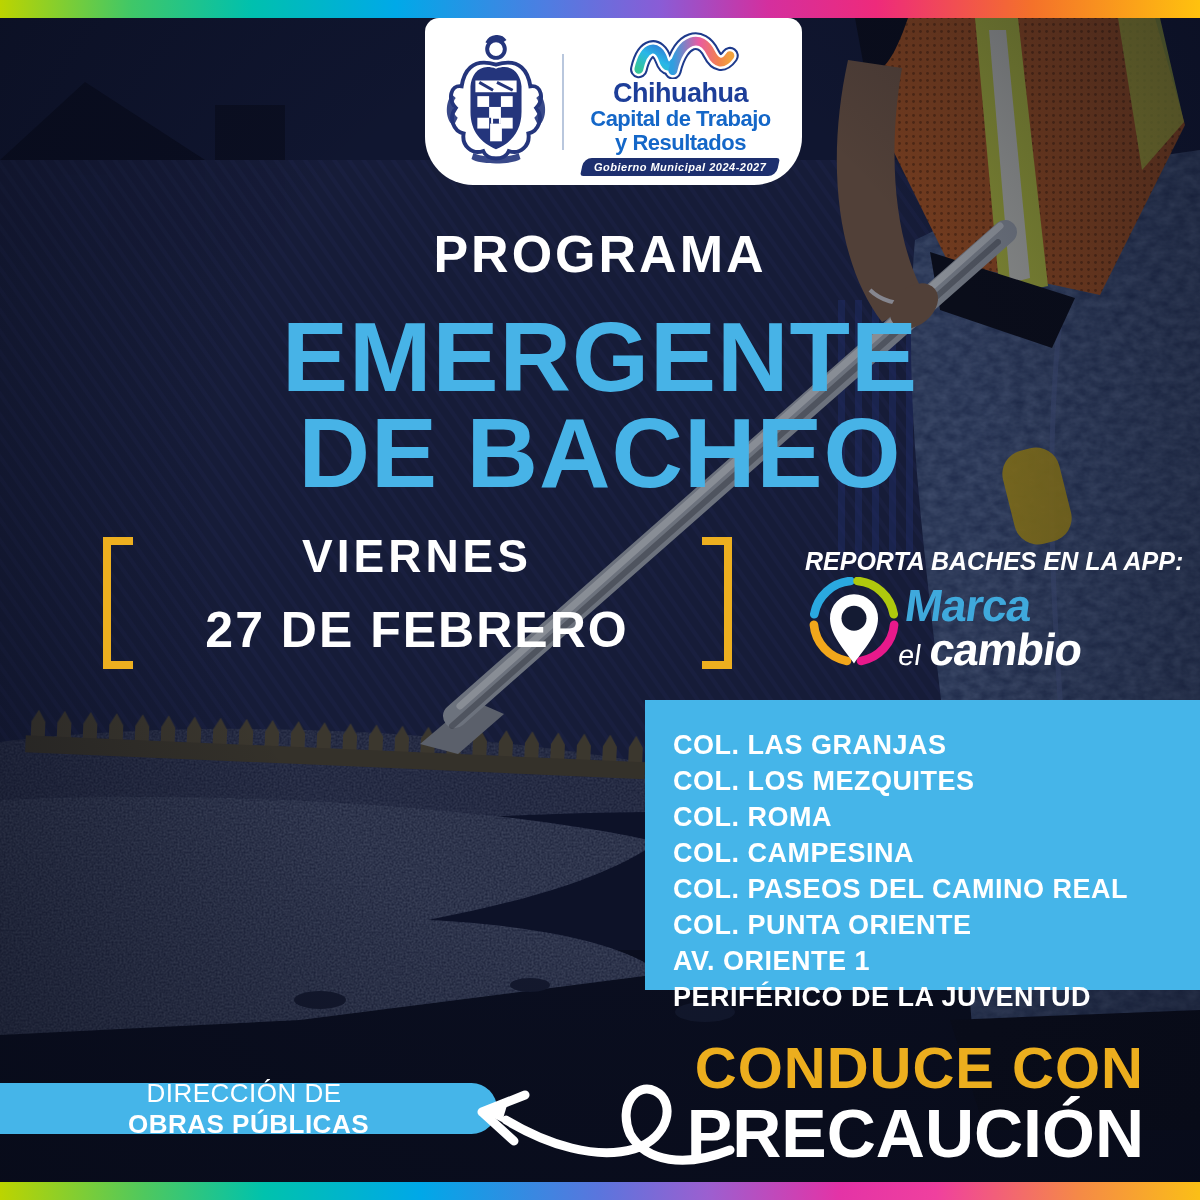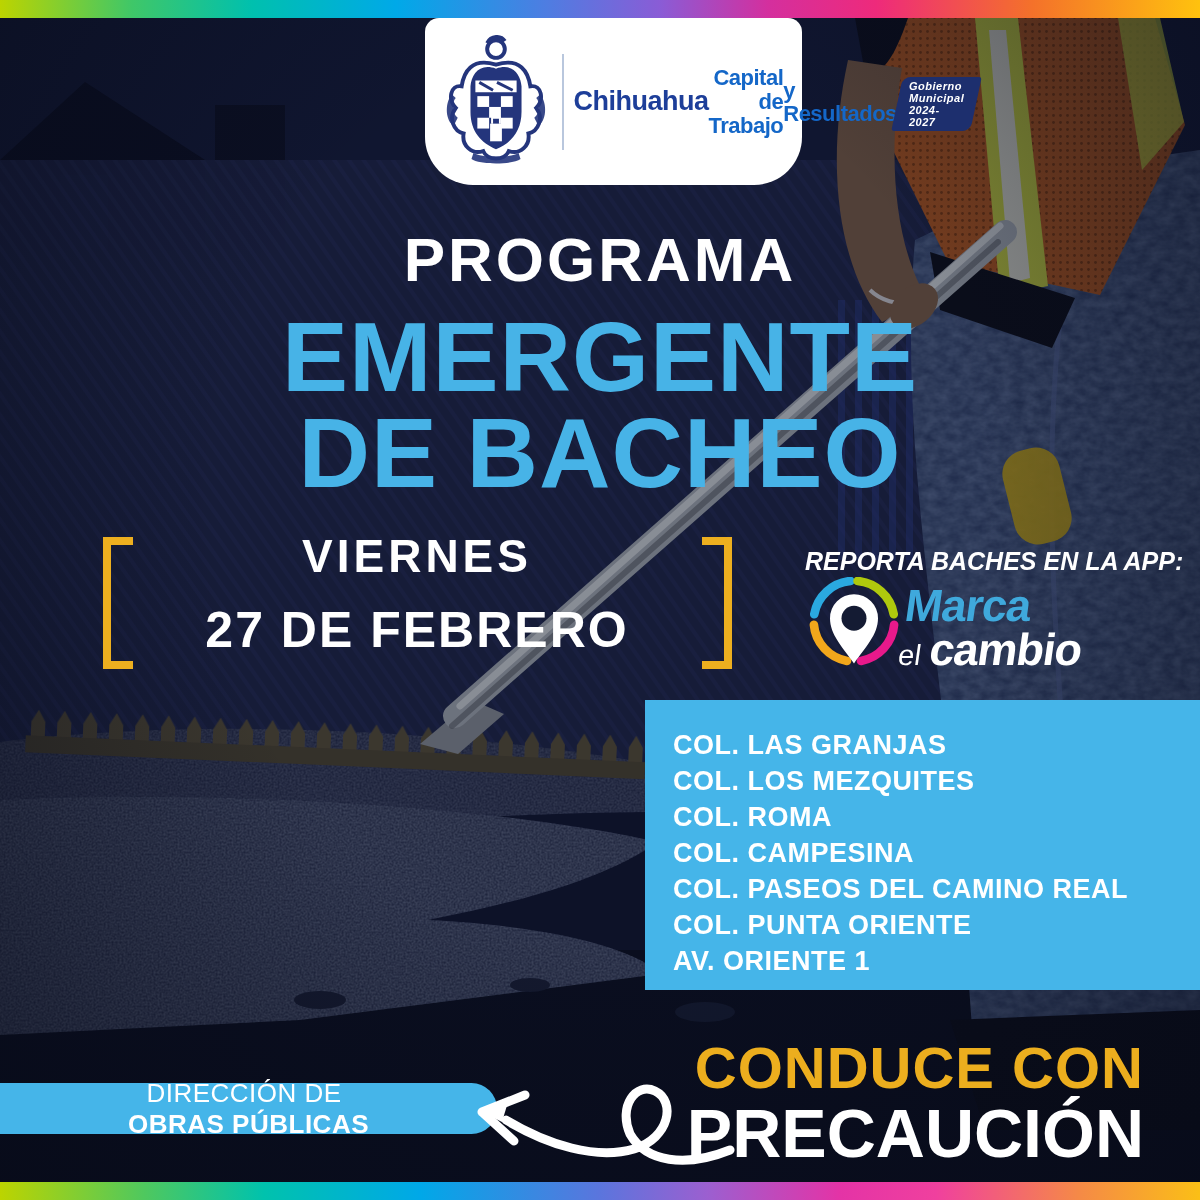--- a/index.html
+++ b/index.html
@@ -20,34 +20,34 @@
   .vignette{left:0;top:0;width:1200px;height:1200px;z-index:1;
     background:radial-gradient(ellipse at 50% 42%, rgba(10,14,32,0) 45%, rgba(6,9,22,0.55) 100%);}
   
   .brand-card{
     left:425px; top:18px; width:377px; height:167px; z-index:7;
     background:#ffffff; border-radius:14px 14px 48px 48px;
     display:flex; align-items:center; justify-content:center;
   }
   .brand-card .seal{width:108px; height:138px; margin:4px 6px 0 2px;}
   .brand-divider{width:2px; height:96px; background:#b9c7dd; margin:0 10px 0 6px;}
-  .brand-col{display:flex; flex-direction:row; align-items:center; width:214px;}
+  .brand-col{display:flex; flex-direction:column; align-items:center; width:214px;}
   .brand-mark{width:136px; height:52px; margin-bottom:1px;}
   .brand-name{color:#1d3e99; font-weight:bold; font-size:27px; line-height:27px; letter-spacing:-0.5px;}
   .brand-tag1{color:#1467c8; font-weight:bold; font-size:22px; line-height:24px; letter-spacing:-0.5px;text-align:right;}
   .brand-tag2{color:#1467c8; font-weight:bold; font-size:22px; line-height:23px; letter-spacing:-0.5px;}
   .brand-ribbon{
     margin-top:4px; background:#1d2f6e; color:#ffffff;
     font-size:11px; font-weight:bold; font-style:italic; letter-spacing:0.5px;
     padding:3px 12px; border-radius:8px 3px 8px 3px; transform:skewX(-12deg);
   }
   .brand-ribbon span{display:inline-block; transform:skewX(12deg);}
   
   .title{left:0; top:0; width:1200px; text-align:center; z-index:5; color:#fff; font-weight:bold;}
-  .title-l1{top:224px; font-size:62px; letter-spacing:3px; color:#ffffff;}
+  .title-l1{top:224px; font-size:52px; letter-spacing:3px; color:#ffffff;}
   .title-l2{top:300px; font-size:99px; letter-spacing:1px; color:#47b3e7;}
   .title-l3{top:396px; font-size:99px; letter-spacing:1px; color:#47b3e7;}
   
   .bracket{width:22px; height:116px; z-index:5; border:8px solid #edaf1f;}
   .bracket.left {left:103px; top:537px; border-right:none;}
   .bracket.right{left:702px; top:537px; border-left:none;}
   .date-line{left:92px; width:650px; text-align:center; z-index:5; color:#ffffff; font-weight:bold;}
   .date-l1{top:529px; font-size:46px; letter-spacing:4px;}
   .date-l2{top:601px; font-size:50px; letter-spacing:2px;}
   
@@ -269,20 +269,21 @@
 
   <section class="abs loc-box">
     <ul>
       <li>COL. LAS GRANJAS</li>
       <li>COL. LOS MEZQUITES</li>
       <li>COL. ROMA</li>
       <li>COL. CAMPESINA</li>
       <li>COL. PASEOS DEL CAMINO REAL</li>
       <li>COL. PUNTA ORIENTE</li>
       <li>AV. ORIENTE 1</li>
+      <li>PERIFÉRICO DE LA JUVENTUD</li>
     </ul>
   </section>
 
   <div class="abs dept-pill">
     <span class="dept-prefix">DIRECCIÓN DE</span>
     <span class="dept-name">OBRAS PÚBLICAS</span>
   </div>
 
   <div class="abs warning">
     <div class="warn-1">CONDUCE CON</div>

